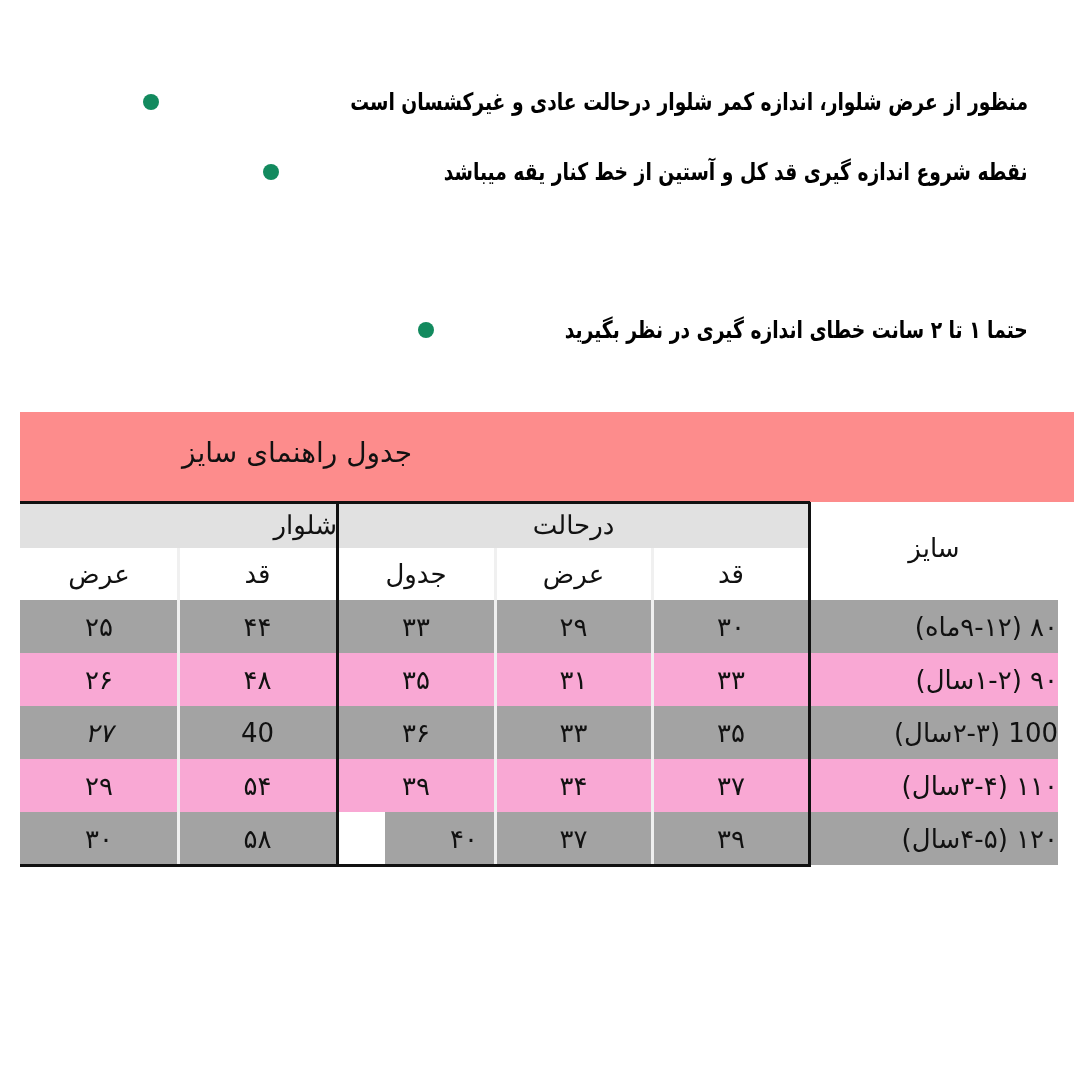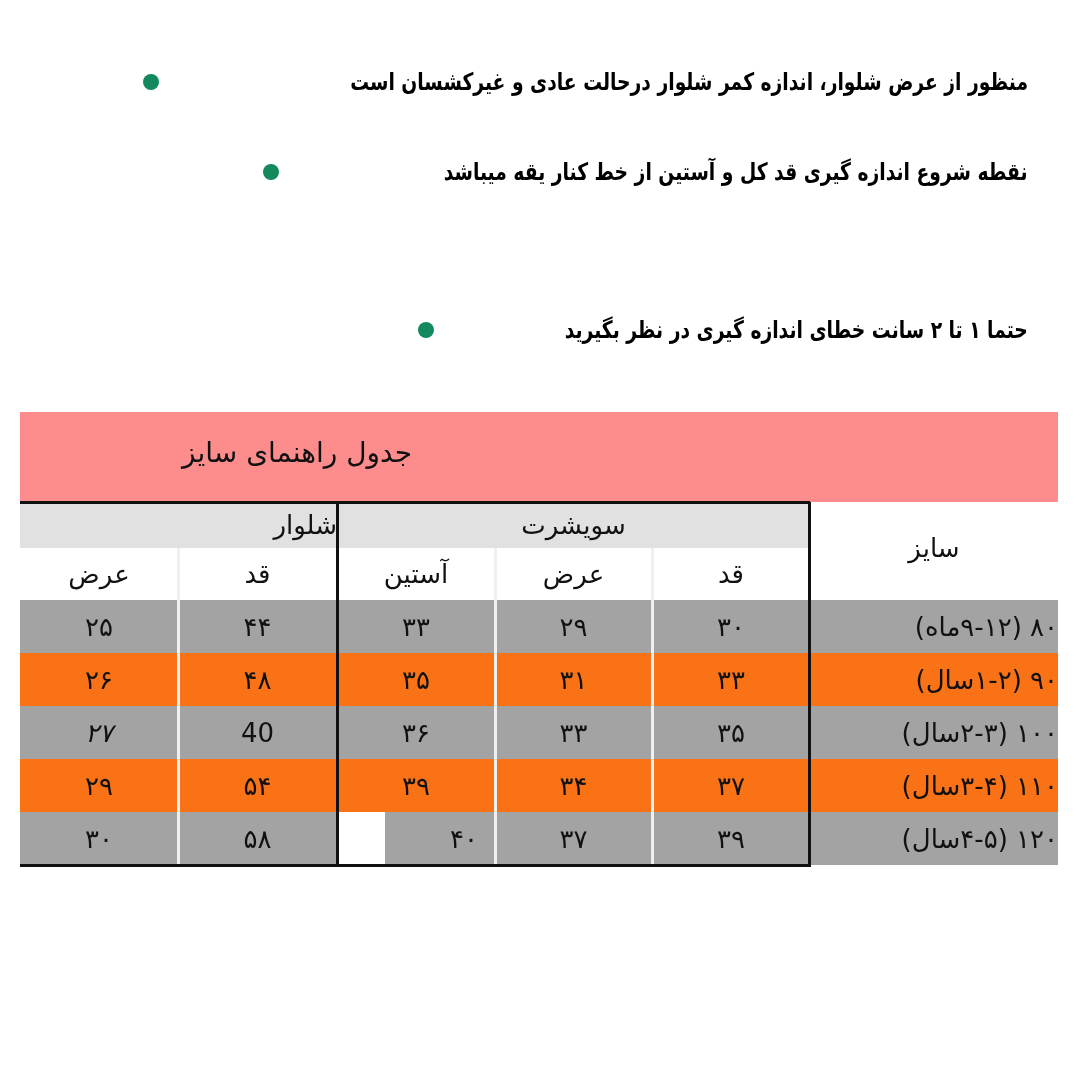--- a/index.html
+++ b/index.html
@@ -2,34 +2,34 @@
 <html><head>
   <meta charset="utf-8">
   <style>
     html, body { margin: 0; padding: 0; background: #ffffff; }
     body { width: 1080px; height: 1080px; position: relative; overflow: hidden; font-family: "DejaVu Sans", sans-serif; color: #111; }
 
     .notes { position: absolute; right: 0; top: 0; width: 1080px; }
     .note { position: absolute; right: 52px; display: flex; flex-direction: row-reverse; align-items: center; direction: rtl; }
     .note .bullet { width: 16px; height: 16px; border-radius: 50%; background: #128a5e; margin-left: 22px; flex: none; }
     .note .text { font-family: "DejaVu Sans", sans-serif; font-weight: bold; font-size: 24px; letter-spacing: -1px; transform: scaleX(0.78); transform-origin: right center; white-space: nowrap; color: #000; }
-    .note-1 { top: 68px; }
+    .note-1 { top: 88px; }
     .note-2 { top: 158px; }
     .note-3 { top: 316px; }
 
     .size-table { position: absolute; left: 20px; top: 412px; width: 1038px; }
-    .title-bar { position: absolute; left: 0; top: 0; width: 1038px; height: 90px; background: #fd8c8c; }
+    .title-bar { position: absolute; left: 0; top: 0; width: 1038px; height: 90px; background: #fd8c8c; padding-left: 16px; }
     .title-bar .title { position: absolute; left: 162px; top: 24px; font-size: 28px; direction: rtl; color: #111; }
 
     .grid { position: absolute; left: 0; top: 90px; }
     .cell { position: absolute; display: flex; align-items: center; justify-content: center; font-size: 26px; direction: rtl; box-sizing: border-box; }
-    .grp-head { background: #e1e1e1; font-size: 26px; }
+    .grp-head { background: #e1e1e1; font-size: 26px; font-family: Liberation Serif, serif; }
     .sub-head { background: #ffffff; }
     .row-odd { background: #a3a3a3; }
-    .row-even { background: #f97316; }
+    .row-even { background: #f9a8d4; }
     .vsep { position: absolute; background: #f0f0f0; width: 3px; }
 
     .frame-line { position: absolute; background: #111; }
   </style>
 </head>
 <body>
 
 <div class="notes">
   <div class="note note-1">
     <span class="bullet"></span>
@@ -47,44 +47,44 @@
 
 <div class="size-table">
   <div class="title-bar">
     <span class="title">جدول راهنمای سایز</span>
   </div>
 
   <div class="grid">
 
     <div class="cell sub-head" style="left:790px; top:0; width:248px; height:98px; padding-bottom:6px;">سایز</div>
 
-    <div class="cell grp-head" style="left:317px; top:0; width:473px; height:46px;">سویشرت</div>
+    <div class="cell grp-head" style="left:317px; top:0; width:473px; height:46px;">درحالت</div>
     <div class="cell grp-head" style="left:0; top:0; width:317px; height:46px; justify-content:flex-start; padding-left:44px;">شلوار</div>
 
     <div class="cell sub-head" style="left:632px; top:46px; width:158px; height:52px;">قد</div>
     <div class="cell sub-head" style="left:475px; top:46px; width:157px; height:52px;">عرض</div>
-    <div class="cell sub-head" style="left:317px; top:46px; width:158px; height:52px;">آستین</div>
+    <div class="cell sub-head" style="left:317px; top:46px; width:158px; height:52px;">جدول</div>
     <div class="cell sub-head" style="left:158px; top:46px; width:159px; height:52px;">قد</div>
     <div class="cell sub-head" style="left:0; top:46px; width:158px; height:52px;">عرض</div>
 
     <div class="cell row-odd" style="left:790px; top:98px; width:248px; height:53px; justify-content:flex-start; padding-left:8px;">۸۰ (۹-۱۲ماه)</div>
     <div class="cell row-odd" style="left:632px; top:98px; width:158px; height:53px;">۳۰</div>
     <div class="cell row-odd" style="left:475px; top:98px; width:157px; height:53px;">۲۹</div>
     <div class="cell row-odd" style="left:317px; top:98px; width:158px; height:53px;">۳۳</div>
     <div class="cell row-odd" style="left:158px; top:98px; width:159px; height:53px;">۴۴</div>
     <div class="cell row-odd" style="left:0; top:98px; width:158px; height:53px;">۲۵</div>
 
     <div class="cell row-even" style="left:790px; top:151px; width:248px; height:53px; justify-content:flex-start; padding-left:8px;">۹۰ (۱-۲سال)</div>
     <div class="cell row-even" style="left:632px; top:151px; width:158px; height:53px;">۳۳</div>
     <div class="cell row-even" style="left:475px; top:151px; width:157px; height:53px;">۳۱</div>
     <div class="cell row-even" style="left:317px; top:151px; width:158px; height:53px;">۳۵</div>
     <div class="cell row-even" style="left:158px; top:151px; width:159px; height:53px;">۴۸</div>
     <div class="cell row-even" style="left:0; top:151px; width:158px; height:53px;">۲۶</div>
 
-    <div class="cell row-odd" style="left:790px; top:204px; width:248px; height:53px; justify-content:flex-start; padding-left:8px;">۱۰۰ (۲-۳سال)</div>
+    <div class="cell row-odd" style="left:790px; top:204px; width:248px; height:53px; justify-content:flex-start; padding-left:8px;">100 (۲-۳سال)</div>
     <div class="cell row-odd" style="left:632px; top:204px; width:158px; height:53px;">۳۵</div>
     <div class="cell row-odd" style="left:475px; top:204px; width:157px; height:53px;">۳۳</div>
     <div class="cell row-odd" style="left:317px; top:204px; width:158px; height:53px;">۳۶</div>
     <div class="cell row-odd" style="left:158px; top:204px; width:159px; height:53px;">40</div>
     <div class="cell row-odd" style="left:0; top:204px; width:158px; height:53px;font-style:italic;">۲۷</div>
 
     <div class="cell row-even" style="left:790px; top:257px; width:248px; height:53px; justify-content:flex-start; padding-left:8px;">۱۱۰ (۳-۴سال)</div>
     <div class="cell row-even" style="left:632px; top:257px; width:158px; height:53px;">۳۷</div>
     <div class="cell row-even" style="left:475px; top:257px; width:157px; height:53px;">۳۴</div>
     <div class="cell row-even" style="left:317px; top:257px; width:158px; height:53px;">۳۹</div>

